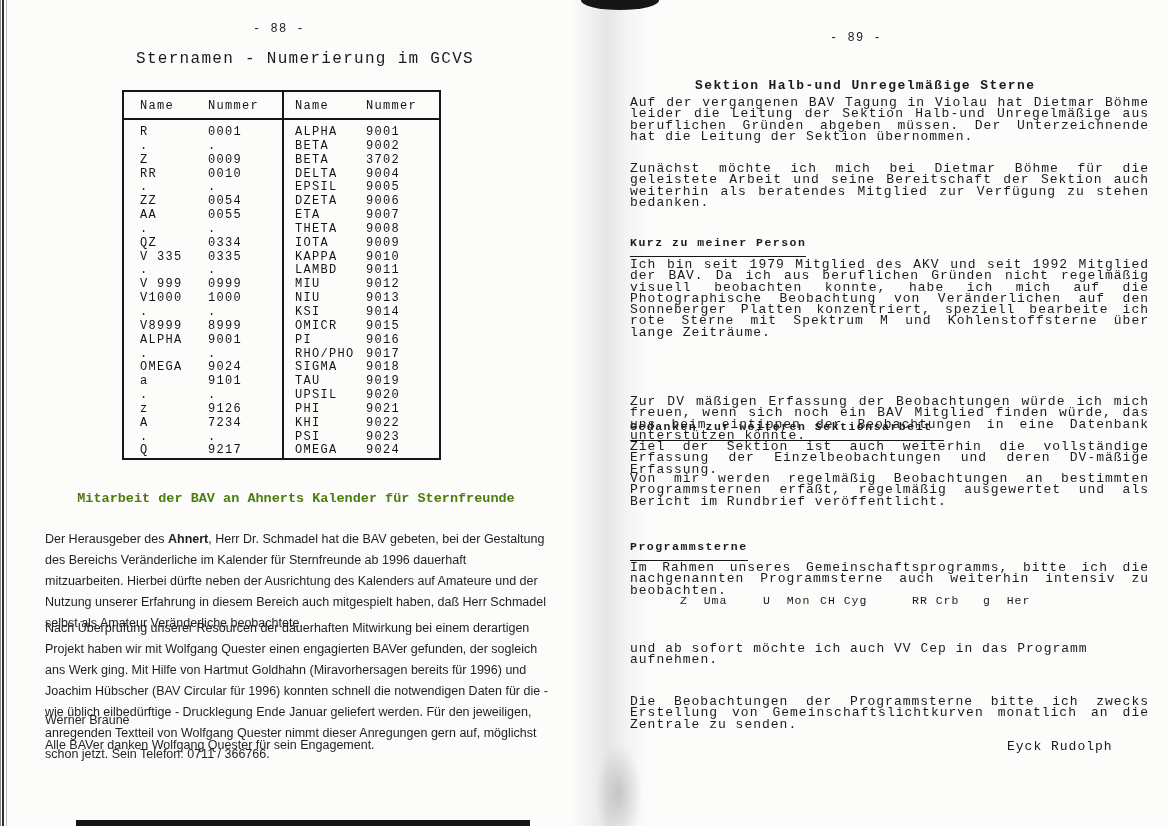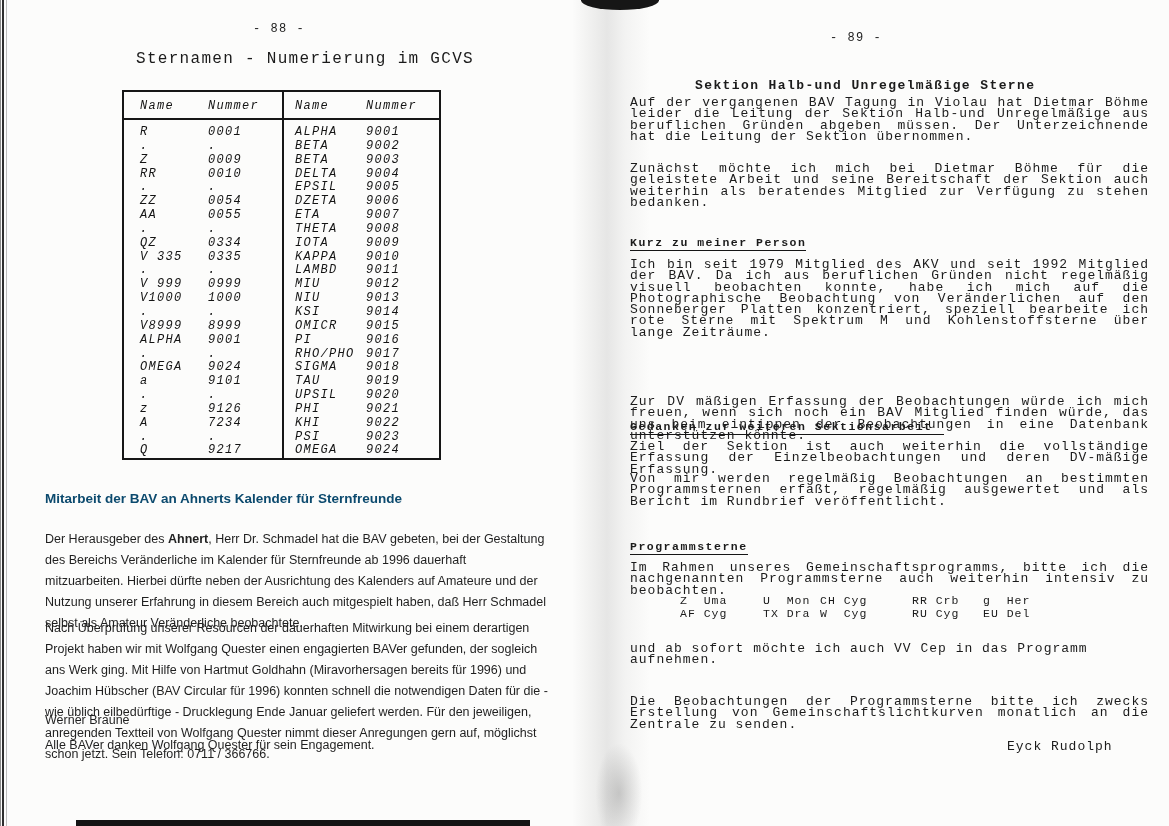--- a/index.html
+++ b/index.html
@@ -14,37 +14,37 @@
      background:linear-gradient(90deg,rgba(70,70,70,0) 0%,rgba(70,70,70,0.12) 45%,rgba(70,70,70,0.05) 68%,rgba(70,70,70,0) 100%);}
   #gutter-top-arc{left:581px;top:0;width:78px;height:10px;background:#161616;border-radius:0 0 40px 40px/0 0 10px 10px;}
   #gutter-bottom-smudge{left:596px;top:744px;width:46px;height:82px;
      background:radial-gradient(ellipse at 50% 60%,rgba(90,90,90,0.28),rgba(90,90,90,0) 72%);}
   #bottom-bar{left:76px;top:820px;width:454px;height:6px;background:#141414;}
   
   .tw{font-size:13px;letter-spacing:1px;line-height:11.3px;text-align:justify;color:#1b1b1b;}
   .tw-b{font-weight:bold;}
   .pageno{font-size:12px;letter-spacing:1.5px;}
   .u-head{font-weight:bold;font-size:11.5px;letter-spacing:1.5px;display:inline-block;
-          border-bottom:1.4px solid #161616;padding-bottom:1px;}
+          border-bottom:1.4px solid #161616;padding-bottom:7px;}
   .u-tail{padding-right:12px;}
   
   #gcvs-table{left:122px;top:90px;width:319px;height:370px;border:2px solid #161616;
               box-sizing:border-box;display:flex;font-size:12px;letter-spacing:1.3px;color:#141414;}
-  .t-half{box-sizing:border-box;font-style:italic;}
+  .t-half{box-sizing:border-box;}
   .t-left{width:158px;}
   .t-right{flex:1;border-left:2px solid #161616;}
   .t-head{height:28px;box-sizing:border-box;padding-top:8px;border-bottom:2px solid #161616;}
   .t-body{padding-top:6px;}
   .trow-l{display:grid;grid-template-columns:68px auto;padding-left:16px;line-height:13.85px;}
   .trow-r{display:grid;grid-template-columns:71px auto;padding-left:11px;line-height:13.85px;}
   .cell{white-space:pre;}
   
   .sans{font-family:"Liberation Sans",sans-serif;font-size:12.5px;line-height:21px;color:#1f1f1f;}
-  #art-heading{font-family:Liberation Sans, sans-serif;font-weight:bold;font-size:13.5px;
-               text-align:left;color:#0c4a6e;}
+  #art-heading{font-family:Liberation Mono, monospace;font-weight:bold;font-size:13.5px;
+               text-align:center;color:#4d7c0f;}
   
   .srow{display:grid;grid-template-columns:83px 57px 92px 71px auto;line-height:13px;}
   .star-block{font-size:11.5px;letter-spacing:1px;}
 </style>
 </head>
 <body>
 
 <div id="scan">
 
   <div class="abs" id="gutter-shadow"></div>
@@ -174,21 +174,21 @@
             <div class="trow-r">
               <span class="cell">ALPHA</span>
               <span class="cell">9001</span>
             </div>
             <div class="trow-r">
               <span class="cell">BETA</span>
               <span class="cell">9002</span>
             </div>
             <div class="trow-r">
               <span class="cell">BETA</span>
-              <span class="cell">9003</span>
+              <span class="cell">3702</span>
             </div>
             <div class="trow-r">
               <span class="cell">DELTA</span>
               <span class="cell">9004</span>
             </div>
             <div class="trow-r">
               <span class="cell">EPSIL</span>
               <span class="cell">9005</span>
             </div>
             <div class="trow-r">
@@ -317,27 +317,20 @@
     <div class="abs tw" style="left:630px;top:562px;width:519px;">Im Rahmen unseres Gemeinschaftsprogramms, bitte ich die nachgenannten Programmsterne auch weiterhin intensiv zu beobachten.</div>
 
     <div class="abs star-block" style="left:680px;top:594px;width:430px;">
         <div class="srow">
           <span class="cell">Z  Uma</span>
           <span class="cell">U  Mon</span>
           <span class="cell">CH Cyg</span>
           <span class="cell">RR Crb</span>
           <span class="cell">g  Her</span>
         </div>
-        <div class="srow">
-          <span class="cell">AF Cyg</span>
-          <span class="cell">TX Dra</span>
-          <span class="cell">W  Cyg</span>
-          <span class="cell">RU Cyg</span>
-          <span class="cell">EU Del</span>
-        </div>
       </div>
 
     <div class="abs tw" style="left:630px;top:643px;width:519px;text-align:left;">und ab sofort möchte ich auch VV Cep in das Programm aufnehmen.</div>
 
     <div class="abs tw" style="left:630px;top:696px;width:519px;">Die Beobachtungen der Programmsterne bitte ich zwecks Erstellung von Gemeinschaftslichtkurven monatlich an die Zentrale zu senden.</div>
 
     <div class="abs tw" style="left:1007px;top:741px;">Eyck Rudolph</div>
   </div>
 </div>
 

